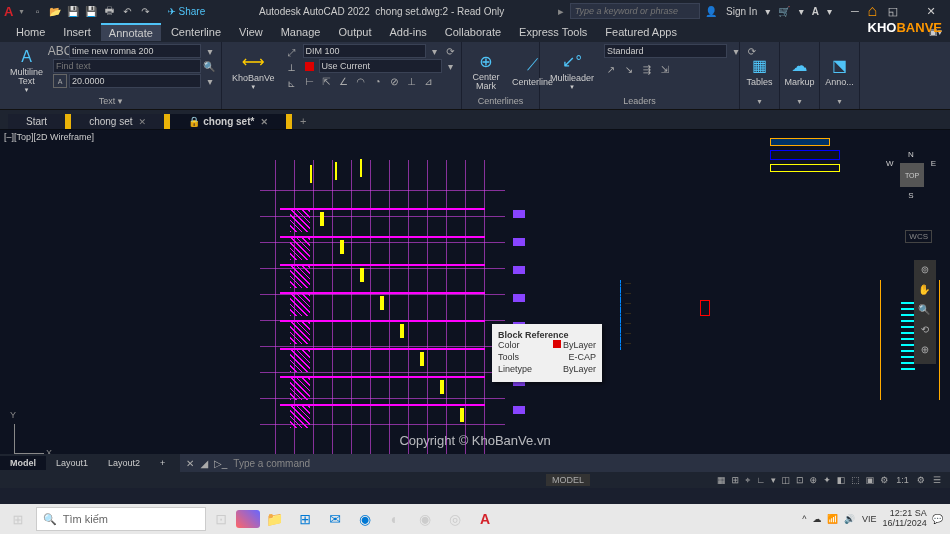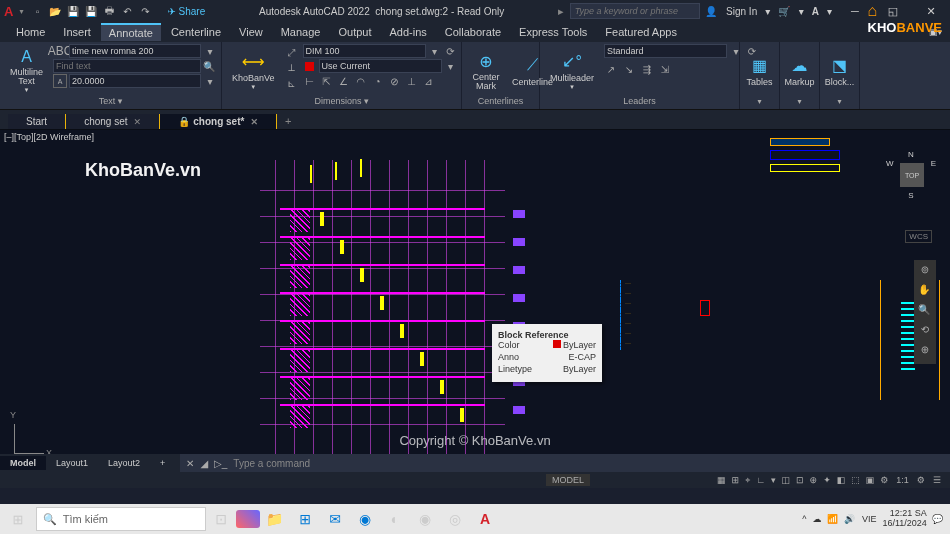--- a/index.html
+++ b/index.html
@@ -18,21 +18,21 @@
 .menubar .mi.active{background:#3a4255;border-top:2px solid #4fc3f7}
 .ribbon{height:68px;background:#2a3142;display:flex;border-bottom:1px solid #111}
 .rpanel{border-right:1px solid #1a1f2e;padding:2px 4px;display:flex;flex-direction:column}
 .rpanel .label{font-size:9px;color:#aaa;text-align:center;margin-top:auto;padding-bottom:1px}
 .rpanel .row{display:flex;gap:2px;align-items:center;margin-bottom:1px}
 .rpanel .vbtn{display:flex;flex-direction:column;align-items:center;justify-content:center;padding:2px 6px;cursor:pointer;font-size:9px;color:#ccc}
 .rpanel .vbtn .ric{width:28px;height:24px;display:flex;align-items:center;justify-content:center;font-size:16px;color:#4fc3f7}
 .rpanel input,.rpanel select{background:#1a1f2e;border:1px solid #3a4255;color:#ccc;font-size:9px;height:14px;padding:0 2px}
 .rpanel .sico{width:14px;height:14px;display:flex;align-items:center;justify-content:center;font-size:10px;cursor:pointer;color:#aaa}
 .tabs{height:20px;background:#1e2430;display:flex;align-items:end;padding-left:8px;gap:0;border-bottom:1px solid #0a0d14}
-.tabs .tab{padding:2px 18px;font-size:10px;color:#ccc;background:#1a1f2e;cursor:pointer;display:flex;align-items:flex-end;gap:6px;border-right:1px solid #eab308}
+.tabs .tab{padding:2px 18px;font-size:10px;color:#ccc;background:#1a1f2e;cursor:pointer;display:flex;align-items:flex-end;gap:6px;border-right:6px solid #eab308}
 .tabs .tab.active{background:#0d1220;font-weight:bold}
 .tabs .tab .x{font-size:9px;color:#888}
 .tabs .plus{padding:2px 8px;color:#888;cursor:pointer}
 .canvas{position:relative;height:358px;background:#0d1220;overflow:hidden}
 .canvas .vplabel{position:absolute;top:2px;left:4px;font-size:9px;color:#ccc}
 .canvas .wm1{position:absolute;top:30px;left:85px;font-size:18px;font-weight:bold;color:#fff;opacity:.95}
 .canvas .wm2{position:absolute;bottom:40px;left:50%;transform:translateX(-50%);font-size:13px;color:#fff;opacity:.7}
 .drawing{position:absolute;top:30px;left:260px;width:245px;height:295px}
 .drawing .vl{position:absolute;top:0;bottom:0;width:1px;background:#d946ef;opacity:.6}
 .drawing .hl{position:absolute;left:0;right:0;height:1px;background:#d946ef;opacity:.6}
@@ -186,21 +186,20 @@
           <span class="sico">⇱</span>
           <span class="sico">∠</span>
           <span class="sico">◠</span>
           <span class="sico">◔</span>
           <span class="sico">⊘</span>
           <span class="sico">⊥</span>
           <span class="sico">⊿</span>
         </div>
       </div>
     </div>
-    <div class="label">Dimensions ▾</div>
   </div>
 
   <div class="rpanel" style="width:78px">
     <div style="display:flex;height:52px">
       <div class="vbtn">
             <div class="ric">⊕</div>
             <span style="white-space:pre-line;line-height:1;text-align:center">Center
 Mark</span>
           </div>
       <div class="vbtn">
@@ -245,21 +244,21 @@
   <div class="rpanel" style="width:40px">
     <div class="vbtn" style="height:52px">
           <div class="ric">☁</div>
           <span>Markup</span>
         </div>
     <div class="label" style="font-size:8px">▾</div>
   </div>
   <div class="rpanel" style="width:40px">
     <div class="vbtn" style="height:52px">
           <div class="ric">⬔</div>
-          <span>Block...</span>
+          <span>Anno...</span>
         </div>
     <div class="label" style="font-size:8px">▾</div>
   </div>
 </div>
 
 <div class="tabs" id="filetabs">
       <div class="tab">
         <span>Start</span>
       </div>
       <div class="tab">
@@ -268,21 +267,20 @@
       </div>
       <div class="tab active">
         <span>🔒 chong set*</span>
         <span class="x">✕</span>
       </div>
       <span class="plus">+</span>
     </div>
 
 <div class="canvas">
   <div class="vplabel">[–][Top][2D Wireframe]</div>
-  <div class="wm1">KhoBanVe.vn</div>
   <div class="wm2">Copyright © KhoBanVe.vn</div>
 
   <div class="drawing" id="drawing">
         <div class="vl" style="left: 15px;"></div>
         <div class="vl" style="left: 34px;"></div>
         <div class="vl" style="left: 53px;"></div>
         <div class="vl" style="left: 72px;"></div>
         <div class="vl" style="left: 91px;"></div>
         <div class="vl" style="left: 110px;"></div>
         <div class="vl" style="left: 129px;"></div>
@@ -348,21 +346,21 @@
         <div style="position: absolute; top: -1px; left: 100px; width: 2px; height: 18px; background: rgb(255, 255, 0);"></div>
       </div>
 
   <div class="tooltip">
     <div class="tt-title">Block Reference</div>
     <div class="tt-row">
           <span>Color</span>
           <span><span class="sw"></span><span>ByLayer</span></span>
         </div>
     <div class="tt-row">
-          <span>Anno</span>
+          <span>Tools</span>
           <span>E-CAP</span>
         </div>
     <div class="tt-row">
           <span>Linetype</span>
           <span>ByLayer</span>
         </div>
   </div>
 
   <div class="sidedraw">
     <div class="dl">···</div>

